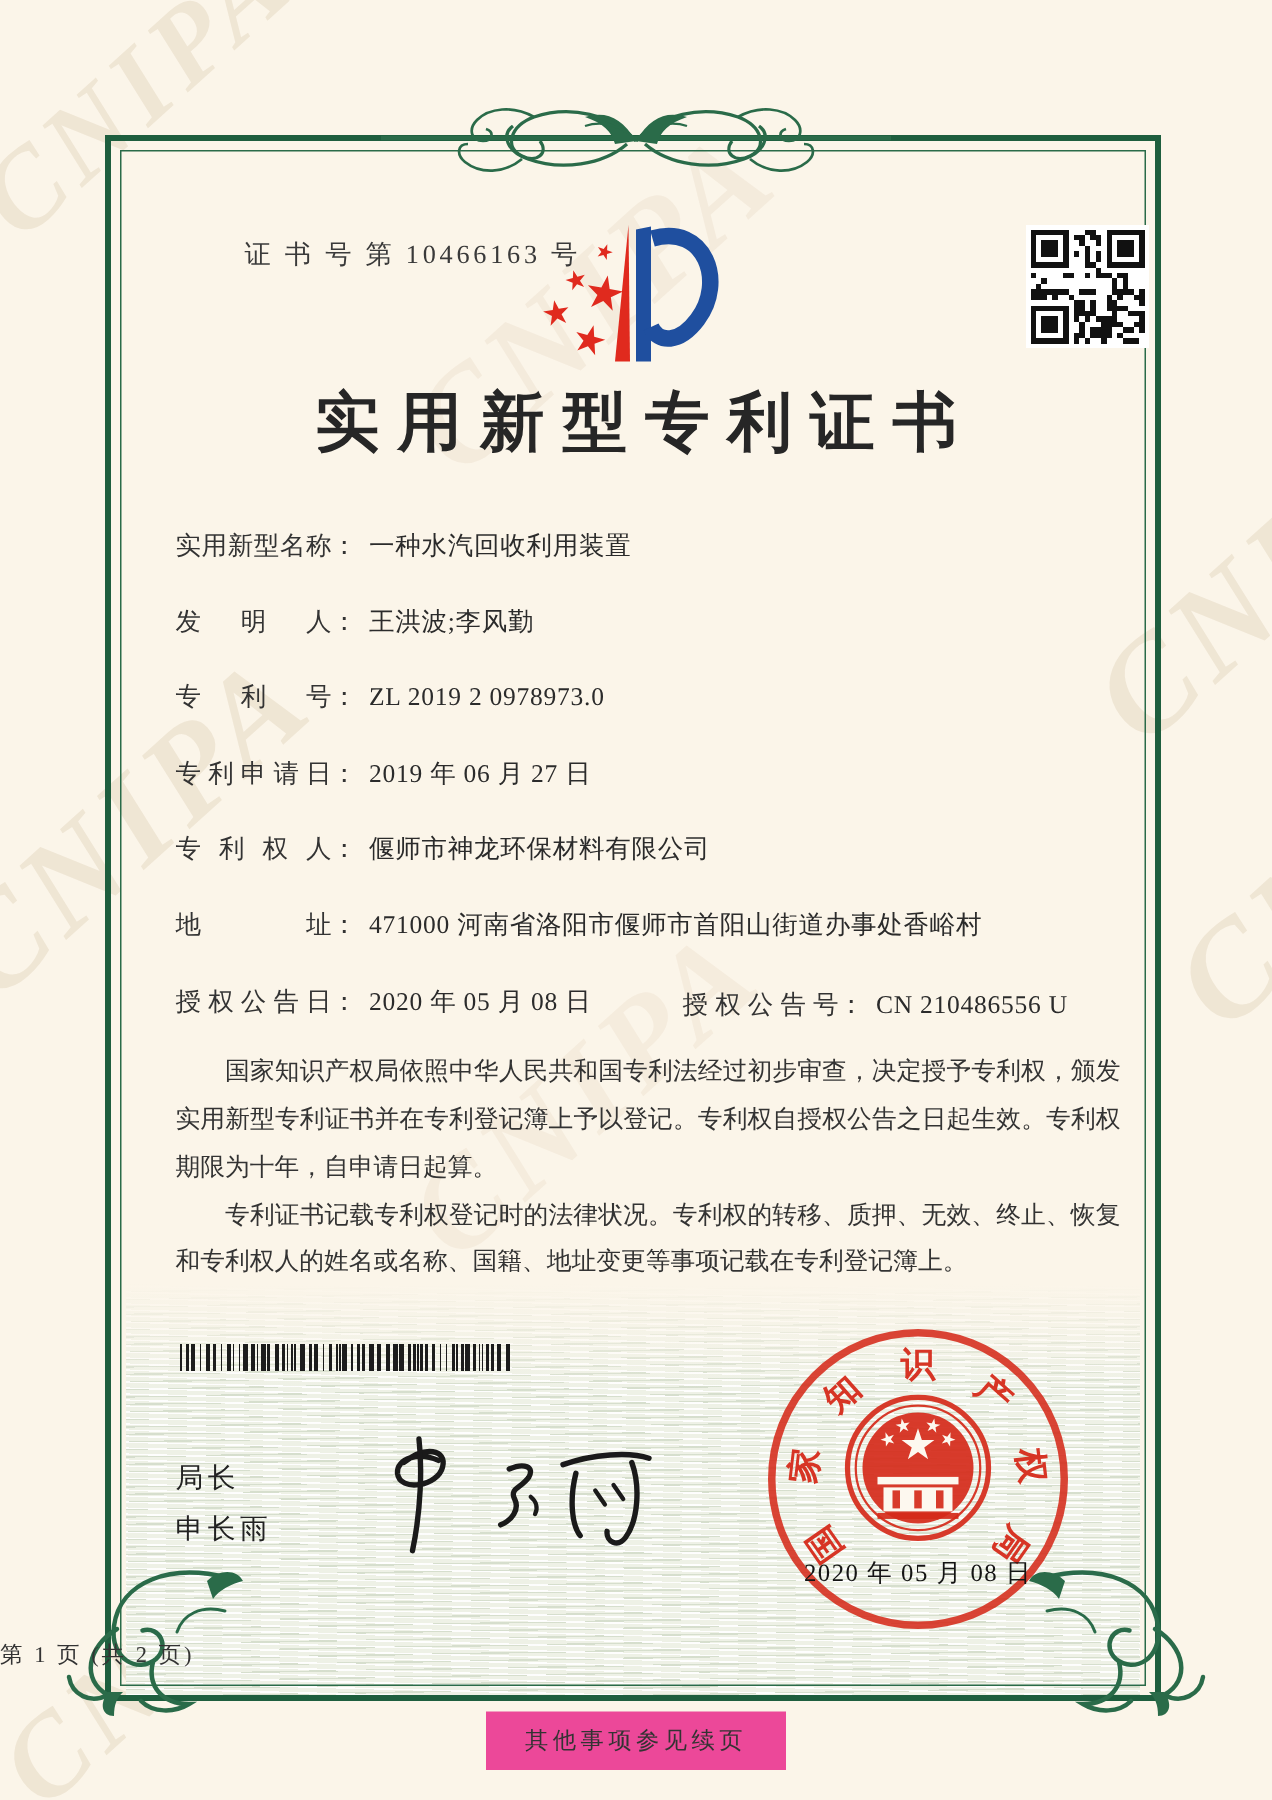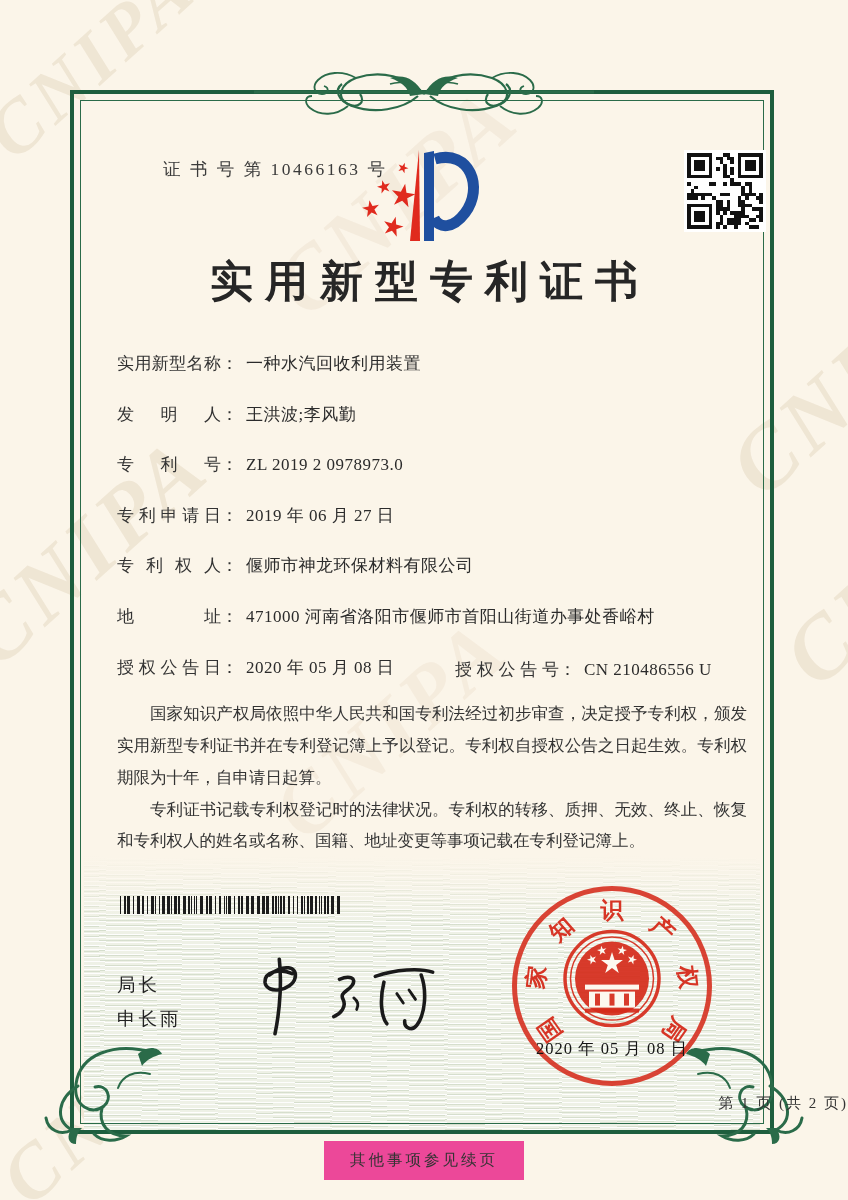--- a/index.html
+++ b/index.html
@@ -97,21 +97,21 @@
     font-family:"Liberation Serif","DejaVu Serif",serif;
   }
   .seal-emblem{position:absolute;left:50%;top:50%;width:104px;height:110px;transform:translate(-50%,-54%);}
   .seal-date{
     position:absolute;left:-10px;right:-10px;top:152px;text-align:center;
     font-size:16.5px;color:#141414;letter-spacing:1px;white-space:nowrap;
   }
 
   
   .page-indicator{
-    position:absolute;left:0;top:1094px;width:848px;text-align:right;
+    position:absolute;left:0;top:1094px;width:848px;text-align:left;
     font-size:15px;color:#333;letter-spacing:2px;
   }
   .note-box{
     position:absolute;left:50%;top:1141px;transform:translateX(-50%);
     background:#ec4899;padding:9px 26px;
     font-size:15.5px;color:#333;letter-spacing:3px;white-space:nowrap;
   }
 
   
   .top-ornament{position:absolute;left:254px;top:64px;width:340px;height:58px;}

